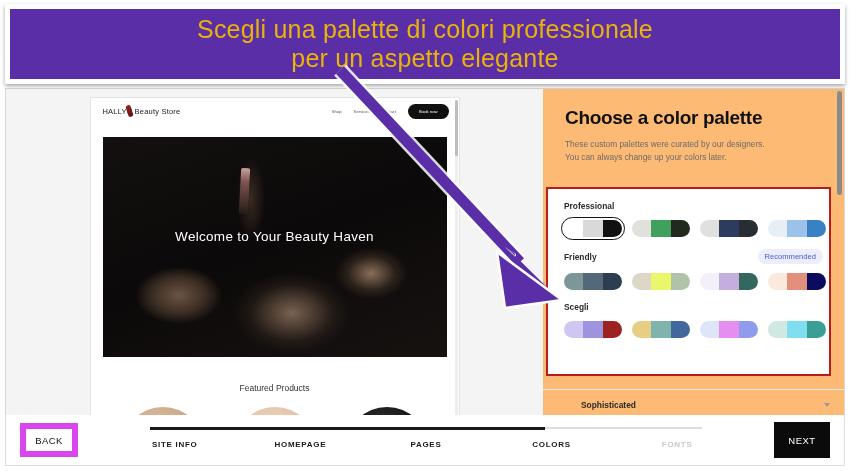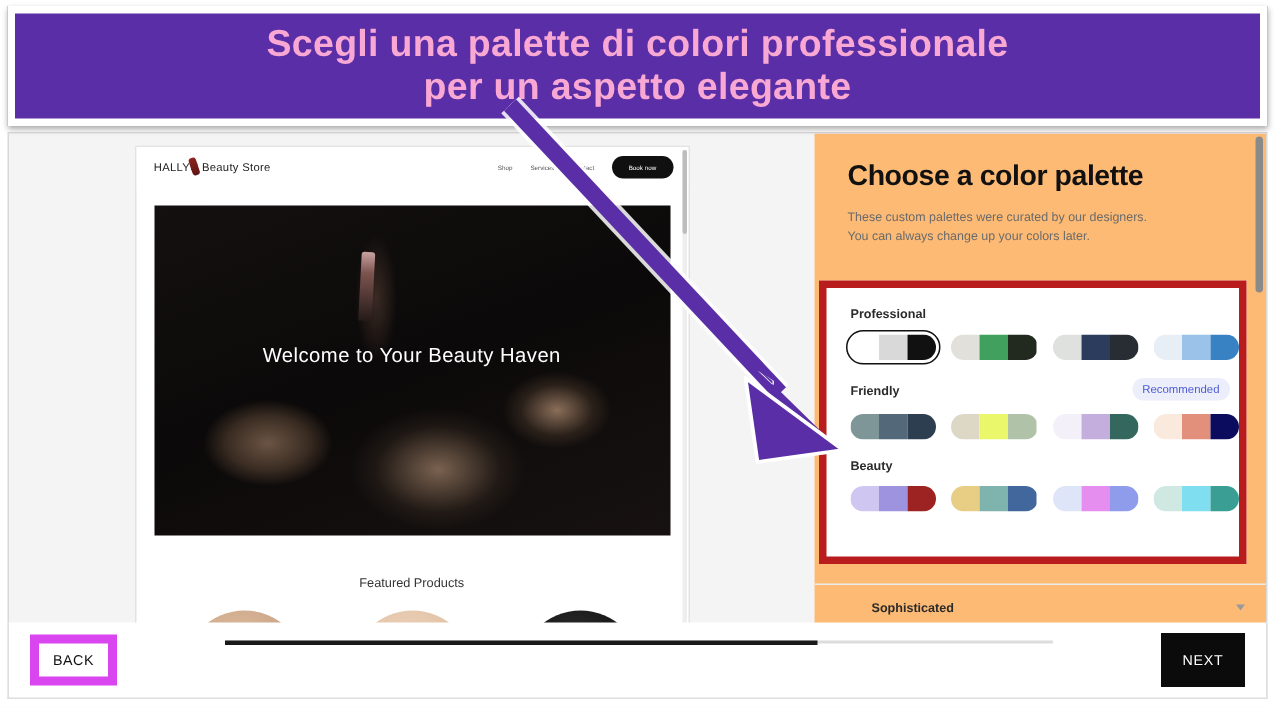--- a/index.html
+++ b/index.html
@@ -16,23 +16,23 @@
     position: absolute; left: 5px; top: 4px;
     width: 840px; height: 80px;
     background: #5a2ea6;
     border: 5px solid #ffffff;
     box-shadow: 0 2px 4px rgba(0,0,0,0.35);
     display: flex; flex-direction: column;
     align-items: center; justify-content: center;
     z-index: 40;
   }
   .banner-line {
-    color: #f9a8d4;
+    color: #eab308;
     font-size: 25px;
-    font-weight: bold;
+    font-weight: normal;
     letter-spacing: .2px;
     line-height: 1.16;
     text-align: center;
     white-space: nowrap;
   }
 
   
   .app-window {
     position: absolute; left: 5px; top: 88px;
     width: 840px; height: 378px;
@@ -144,21 +144,21 @@
     font-size: 19px; font-weight: bold; color: #111;
     letter-spacing: -.3px;
   }
   .panel-desc {
     margin-top: 9px;
     font-size: 8.3px; color: #6b6b6b; line-height: 1.55;
   }
   .palette-highlight {
     position: absolute; left: 3px; top: 98px;
     width: 285px; height: 189px;
-    border: 5px solid #b91c1c;
+    border: 2px solid #b91c1c;
     background: #ffffff;
     z-index: 5;
   }
   .palette-group { padding: 12px 0 0 16px; }
   .group-head {
     display: flex; align-items: center; justify-content: space-between;
     padding-right: 6px;
   }
   .group-label { font-size: 8.4px; font-weight: bold; color: #2b2b2b; }
   .rec-badge {
@@ -351,21 +351,21 @@
             <div class="swatch">
               <span style="background:#faeade"></span>
                 <span style="background:#e2907c"></span>
                 <span style="background:#0c0c5e"></span>
             </div>
           </div>
         </div>
 
         <div class="palette-group">
           <div class="group-head">
-            <span class="group-label">Beauty</span>
+            <span class="group-label">Scegli</span>
           </div>
           <div class="swatch-row">
             <div class="swatch">
               <span style="background:#cfc7f1"></span>
                 <span style="background:#9e93de"></span>
                 <span style="background:#9d2222"></span>
             </div>
             <div class="swatch">
               <span style="background:#e8ce85"></span>
                 <span style="background:#7fb3ae"></span>
@@ -393,20 +393,27 @@
 
       <div class="panel-scrollbar"></div>
     </div>
   </div>
 
   <div class="bottom-bar">
     <div class="back-btn">BACK</div>
     <div class="steps-wrap">
       <div class="progress-track"></div>
       <div class="progress-fill"></div>
+      <div class="steps">
+        <div class="step">SITE INFO</div>
+        <div class="step">HOMEPAGE</div>
+        <div class="step">PAGES</div>
+        <div class="step">COLORS</div>
+        <div class="step inactive">FONTS</div>
+      </div>
     </div>
     <div class="next-btn">NEXT</div>
   </div>
 
   <svg class="arrow-svg" viewBox="0 0 850 471">
     <g>
       <line x1="340" y1="70" x2="520" y2="262" stroke="#ffffff" stroke-width="16" stroke-linecap="butt" opacity="0.85"></line>
       <line x1="340" y1="70" x2="520" y2="262" stroke="#5a2ea6" stroke-width="11" stroke-linecap="butt"></line>
       <polygon points="503,245 560,300 512,303 514,252" fill="#ffffff" opacity="0.9" transform="translate(2,2)"></polygon>
       <polygon points="505,246 558,298 513,301 515,254" fill="#5a2ea6"></polygon>

